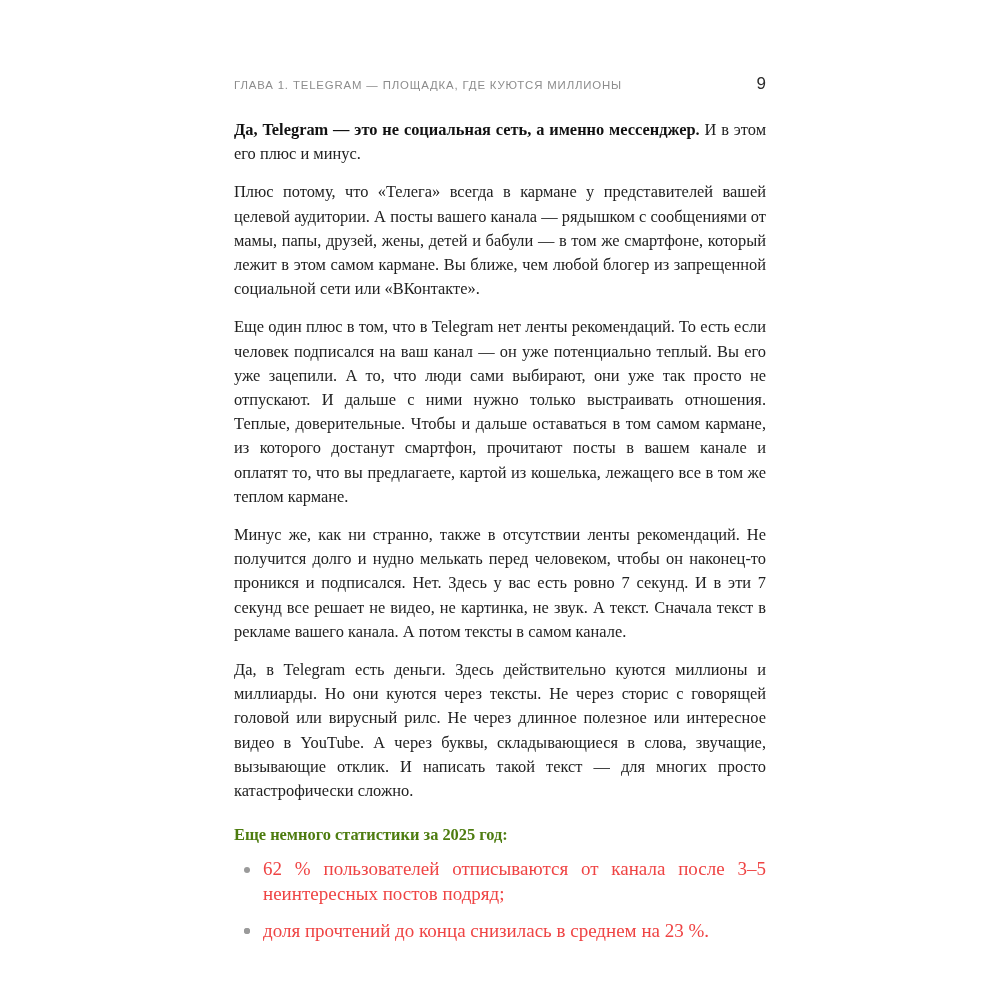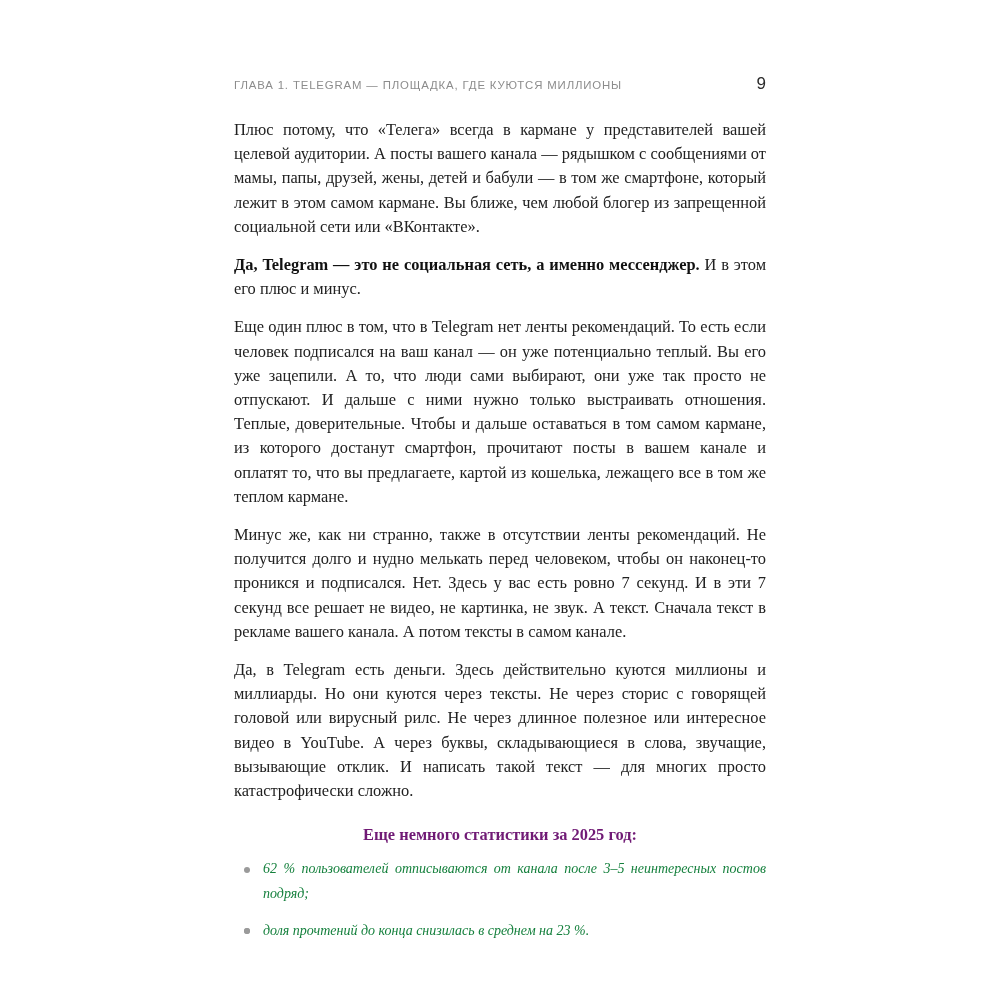--- a/index.html
+++ b/index.html
@@ -71,40 +71,39 @@
   .lead-strong {
     font-weight: bold;
     color: #111111;
   }
 
   p.subhead {
     margin: 20px 0 10px 0;
     font-size: 16.4px;
     line-height: 24.2px;
     font-weight: bold;
-    color: #701a75;
-    text-align: center;
+    color: #4d7c0f;
+    text-align: left;
   }
 
   
   ul.bullets {
     list-style: none;
     margin: 0;
     padding: 0;
   }
   ul.bullets li {
     position: relative;
     padding-left: 29px;
     margin-bottom: 13px;
-    font-size: 14px;
+    font-size: 19px;
     line-height: 24.2px;
-    color: #15803d;
+    color: #ef4444;
     text-align: justify;
     text-justify: inter-word;
-    font-style: italic;
   }
   ul.bullets li:last-child { margin-bottom: 8px; }
   ul.bullets li .bullet-dot {
     position: absolute;
     left: 10px;
     top: 9.5px;
     width: 6px;
     height: 6px;
     border-radius: 50%;
     background: #9a9a9a;
@@ -115,25 +114,25 @@
 
 <div class="page">
 
   <div class="running-head">
     <span class="running-head-title">ГЛАВА 1. TELEGRAM — ПЛОЩАДКА, ГДЕ КУЮТСЯ МИЛЛИОНЫ</span>
     <span class="folio">9</span>
   </div>
 
   <div class="text-block">
 
-    <p class="para">Плюс потому, что «Телега» всегда в кармане у представителей вашей целевой аудитории. А посты вашего канала — рядышком с сообщениями от мамы, папы, друзей, жены, детей и бабули — в том же смартфоне, который лежит в этом самом кармане. Вы ближе, чем любой блогер из запрещенной социальной сети или «ВКонтакте».</p>
-
     <p class="para lead">
       <b class="lead-strong">Да, Telegram — это не социальная сеть, а именно мессенджер.</b><span> И в этом его плюс и минус.</span>
     </p>
+
+    <p class="para">Плюс потому, что «Телега» всегда в кармане у представителей вашей целевой аудитории. А посты вашего канала — рядышком с сообщениями от мамы, папы, друзей, жены, детей и бабули — в том же смартфоне, который лежит в этом самом кармане. Вы ближе, чем любой блогер из запрещенной социальной сети или «ВКонтакте».</p>
     <p class="para">Еще один плюс в том, что в Telegram нет ленты рекомендаций. То есть если человек подписался на ваш канал — он уже потенциально теплый. Вы его уже зацепили. А то, что люди сами выбирают, они уже так просто не отпускают. И дальше с ними нужно только выстраивать отношения. Теплые, доверительные. Чтобы и дальше оставаться в том самом кармане, из которого достанут смартфон, прочитают посты в вашем канале и оплатят то, что вы предлагаете, картой из кошелька, лежащего все в том же теплом кармане.</p>
     <p class="para">Минус же, как ни странно, также в отсутствии ленты рекомендаций. Не получится долго и нудно мелькать перед человеком, чтобы он наконец-то проникся и подписался. Нет. Здесь у вас есть ровно 7 секунд. И в эти 7 секунд все решает не видео, не картинка, не звук. А текст. Сначала текст в рекламе вашего канала. А потом тексты в самом канале.</p>
     <p class="para">Да, в Telegram есть деньги. Здесь действительно куются миллионы и миллиарды. Но они куются через тексты. Не через сторис с говорящей головой или вирусный рилс. Не через длинное полезное или интересное видео в YouTube. А через буквы, складывающиеся в слова, звучащие, вызывающие отклик. И написать такой текст — для многих просто катастрофически сложно.</p>
 
     <p class="subhead">Еще немного статистики за 2025 год:</p>
 
     <ul class="bullets">
       <li>
         <span class="bullet-dot"></span>
         <span>62 % пользователей отписываются от канала после 3–5 неинтересных постов подряд;</span>

